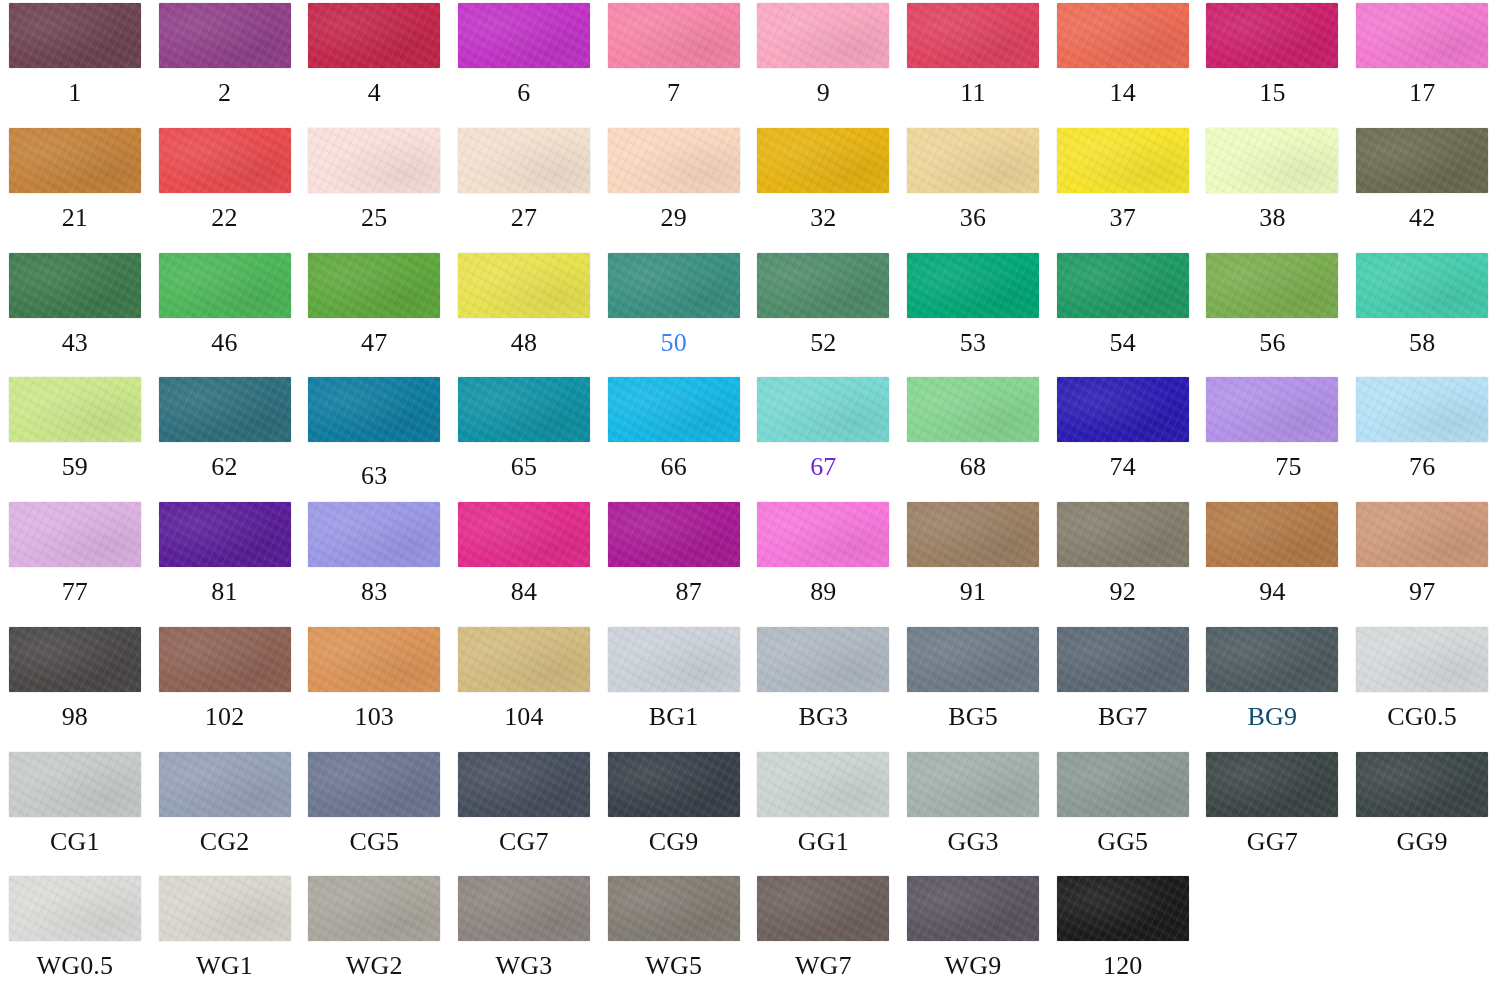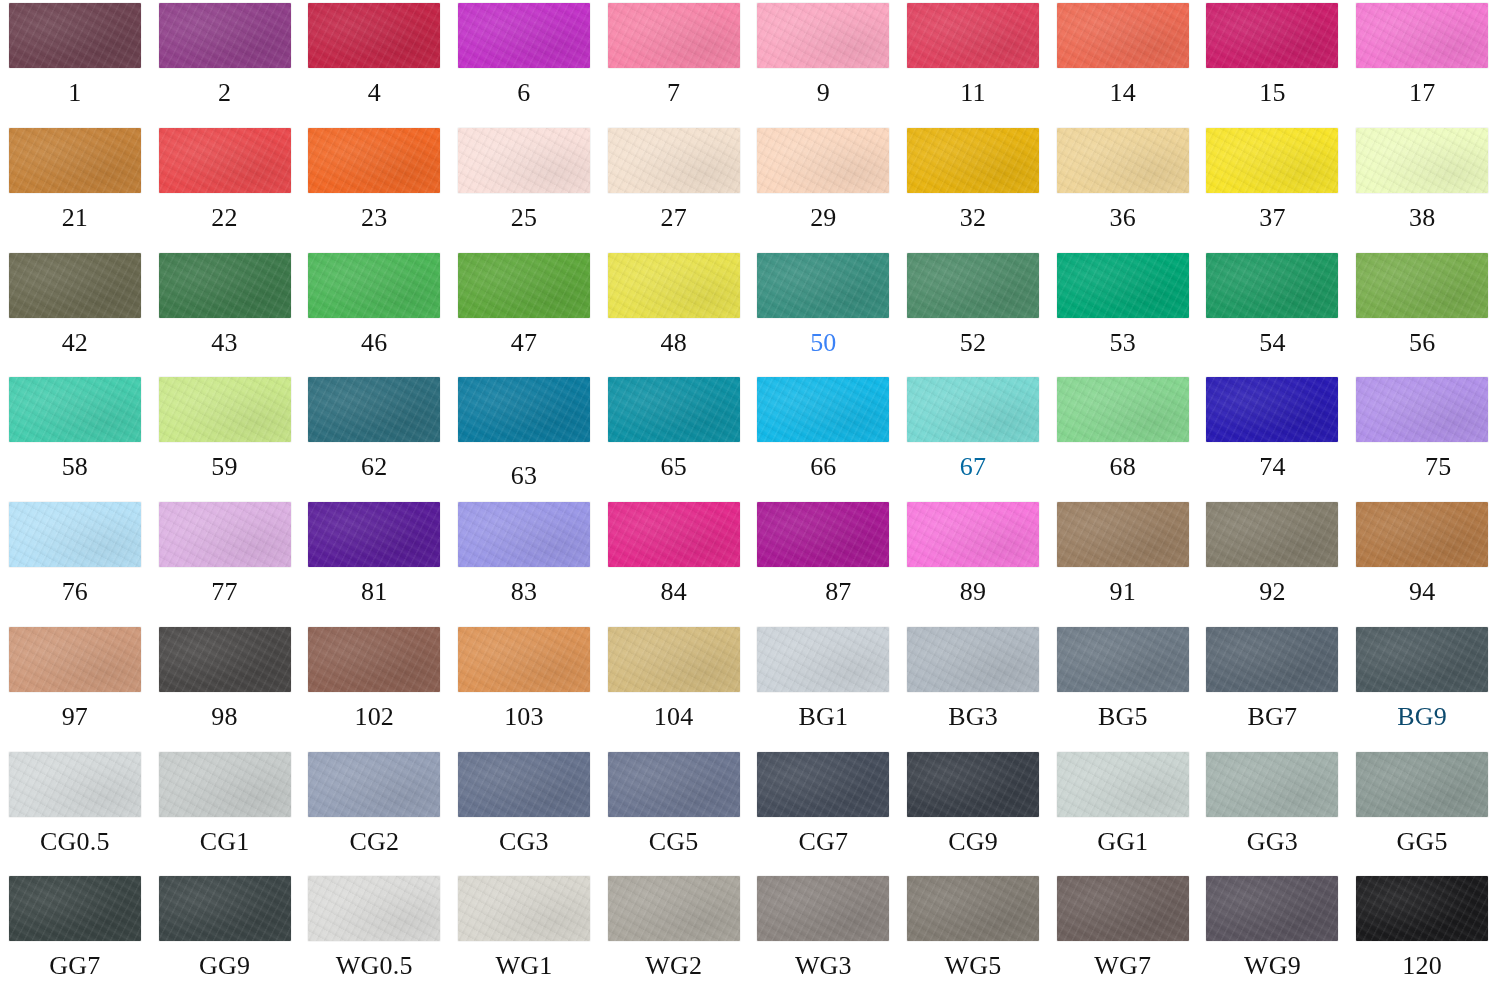--- a/index.html
+++ b/index.html
@@ -128,24 +128,20 @@
     </div>
     <div class="cell">
       <div class="swatch" style="width: 132px; height: 65px; background-color: rgb(196, 130, 58);"></div>
       <div class="label" style="color: rgb(18, 18, 18);">21</div>
     </div>
     <div class="cell">
       <div class="swatch" style="width: 132px; height: 65px; background-color: rgb(234, 74, 78);"></div>
       <div class="label" style="color: rgb(18, 18, 18);">22</div>
     </div>
     <div class="cell">
-      <div class="swatch" style="width: 132px; height: 65px; background-color: rgb(242, 104, 38);"></div>
-      <div class="label" style="color: rgb(18, 18, 18);">23</div>
-    </div>
-    <div class="cell">
       <div class="swatch" style="width: 132px; height: 65px; background-color: rgb(250, 225, 220);"></div>
       <div class="label" style="color: rgb(18, 18, 18);">25</div>
     </div>
     <div class="cell">
       <div class="swatch" style="width: 132px; height: 65px; background-color: rgb(244, 226, 208);"></div>
       <div class="label" style="color: rgb(18, 18, 18);">27</div>
     </div>
     <div class="cell">
       <div class="swatch" style="width: 132px; height: 65px; background-color: rgb(251, 216, 192);"></div>
       <div class="label" style="color: rgb(18, 18, 18);">29</div>
@@ -225,21 +221,21 @@
     <div class="cell">
       <div class="swatch" style="width: 132px; height: 65px; background-color: rgb(14, 146, 165);"></div>
       <div class="label" style="color: rgb(18, 18, 18);">65</div>
     </div>
     <div class="cell">
       <div class="swatch" style="width: 132px; height: 65px; background-color: rgb(19, 185, 232);"></div>
       <div class="label" style="color: rgb(18, 18, 18);">66</div>
     </div>
     <div class="cell">
       <div class="swatch" style="width: 132px; height: 65px; background-color: rgb(121, 217, 211);"></div>
-      <div class="label" style="color: #0369a1;">67</div>
+      <div class="label" style="color: #6d28d9;">67</div>
     </div>
     <div class="cell">
       <div class="swatch" style="width: 132px; height: 65px; background-color: rgb(134, 214, 144);"></div>
       <div class="label" style="color: rgb(18, 18, 18);">68</div>
     </div>
     <div class="cell">
       <div class="swatch" style="width: 132px; height: 65px; background-color: rgb(42, 27, 180);"></div>
       <div class="label" style="color: rgb(18, 18, 18);">74</div>
     </div>
     <div class="cell">
@@ -330,24 +326,20 @@
       <div class="swatch" style="width: 132px; height: 65px; background-color: rgb(213, 218, 219);"></div>
       <div class="label" style="color: rgb(18, 18, 18);">CG0.5</div>
     </div>
     <div class="cell">
       <div class="swatch" style="width: 132px; height: 65px; background-color: rgb(199, 204, 203);"></div>
       <div class="label" style="color: rgb(18, 18, 18);">CG1</div>
     </div>
     <div class="cell">
       <div class="swatch" style="width: 132px; height: 65px; background-color: rgb(150, 161, 184);"></div>
       <div class="label" style="color: rgb(18, 18, 18);">CG2</div>
-    </div>
-    <div class="cell">
-      <div class="swatch" style="width: 132px; height: 65px; background-color: rgb(103, 115, 142);"></div>
-      <div class="label" style="color: rgb(18, 18, 18);">CG3</div>
     </div>
     <div class="cell">
       <div class="swatch" style="width: 132px; height: 65px; background-color: rgb(109, 119, 146);"></div>
       <div class="label" style="color: rgb(18, 18, 18);">CG5</div>
     </div>
     <div class="cell">
       <div class="swatch" style="width: 132px; height: 65px; background-color: rgb(70, 78, 92);"></div>
       <div class="label" style="color: rgb(18, 18, 18);">CG7</div>
     </div>
     <div class="cell">

